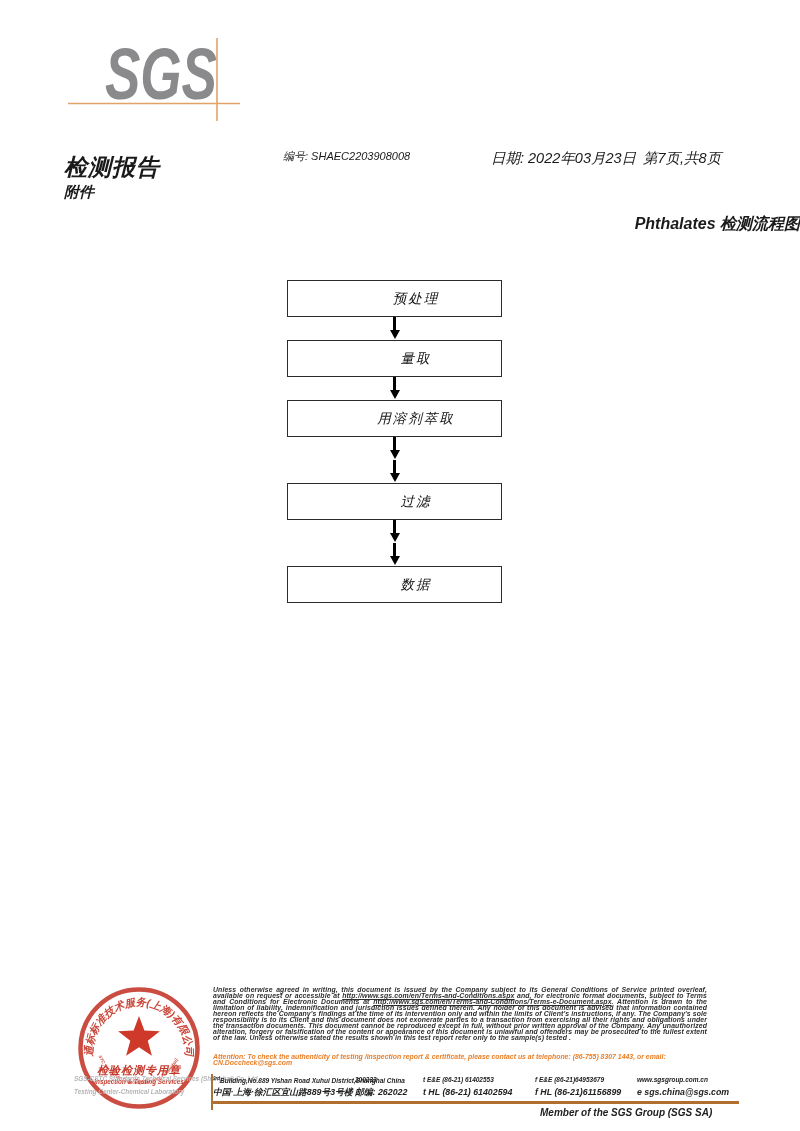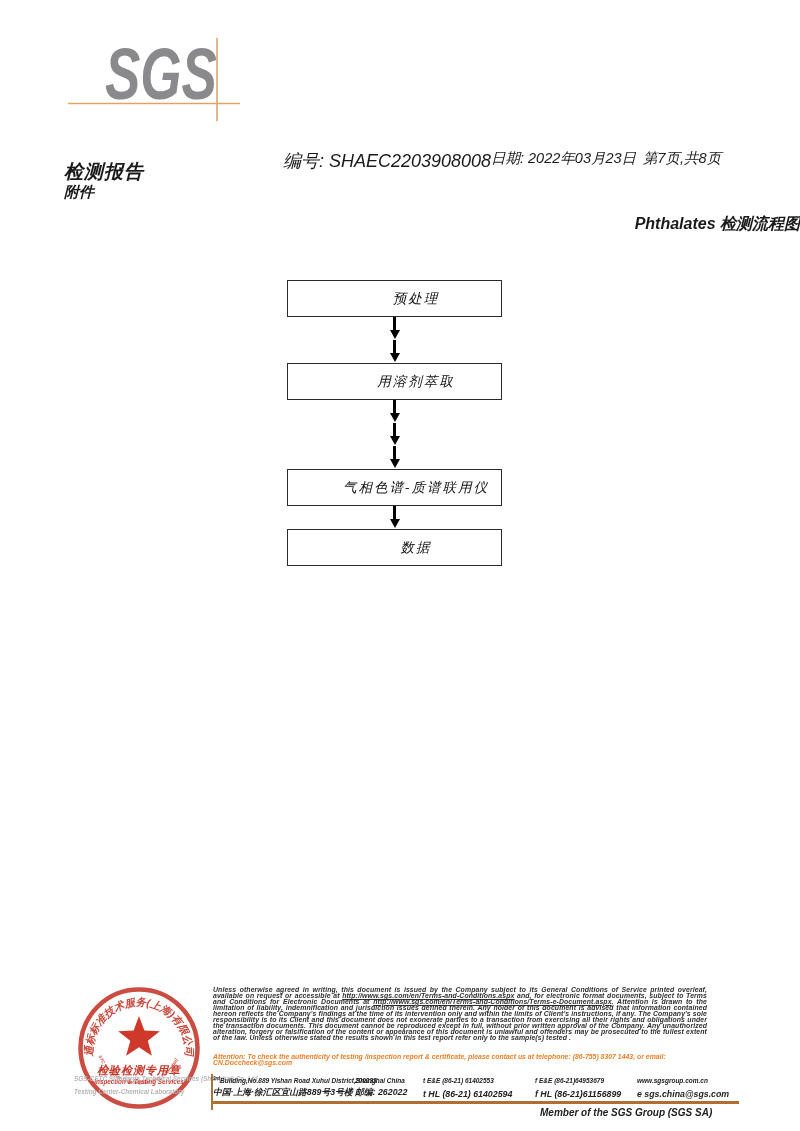--- a/index.html
+++ b/index.html
@@ -8,22 +8,22 @@
     width:800px;height:1131px;
     background:#ffffff;
     font-family:"Liberation Sans","DejaVu Sans",sans-serif;
     color:#1a1a1a;
     overflow:hidden;
     margin:0 auto;
     font-style:italic;
   }
   
   .logo-svg{position:absolute;left:62px;top:25px;}
-  .report-title{position:absolute;left:64px;top:159px;font-size:19px;font-weight:bold;letter-spacing:1px;}
-  .report-no{position:absolute;left:283px;top:149px;font-size:18px;}
+  .report-title{position:absolute;left:64px;top:152px;font-size:23px;font-weight:bold;letter-spacing:1px;}
+  .report-no{position:absolute;left:283px;top:149px;font-size:11px;}
   .report-date{position:absolute;left:491px;top:149px;font-size:14.5px;}
   .report-page{position:absolute;left:643px;top:149px;font-size:14.5px;}
   .attachment{position:absolute;left:64px;top:183px;font-size:15px;font-weight:bold;}
   .fc-title{position:absolute;left:0;top:214px;width:800px;text-align:right;font-size:16px;font-weight:bold;}
   
   .fc{position:absolute;left:287px;top:280px;width:215px;display:flex;flex-direction:column;align-items:center;}
   .fc-box{
     box-sizing:border-box;width:215px;height:37px;
     border:1px solid #2b2b2b;background:#fff;
     display:flex;align-items:center;justify-content:center;
@@ -42,21 +42,21 @@
     position:absolute;left:213px;top:987px;width:494px;
     font-size:6.9px;line-height:5.95px;text-align:justify;
     color:#2e2e2e;font-weight:600;letter-spacing:0.1px;
   }
   .disclaimer .u{text-decoration:underline;}
   .attention{
     position:absolute;left:213px;top:1054px;width:494px;
     font-size:6.9px;line-height:6.4px;
     color:#e87f28;font-weight:700;
   }
-  .addr{position:absolute;left:213px;width:540px;display:flex;align-items:flex-end;color:#222;font-weight:600;white-space:nowrap;}
+  .addr{position:absolute;left:213px;width:540px;display:flex;align-items:flex-start;color:#222;font-weight:600;white-space:nowrap;}
   .addr-r1{top:1076px;font-size:6.5px;}
   .addr-r2{top:1087px;font-size:8.8px;}
   .addr .c1{width:142px;}
   .addr .c2{width:68px;}
   .addr .c3{width:100px;}
   .addr .c4{width:102px;padding-left:12px;}
   .addr .c5{flex:1;}
   .addr-r2 .c1,.addr-r2 .c2{font-size:8.8px;}
   .addr sup{font-size:4.5px;vertical-align:super;}
   .v-divider{position:absolute;left:211px;top:1074px;width:1.5px;height:36px;background:#a8743c;}
@@ -83,41 +83,44 @@
   <div class="fc-title">Phthalates 检测流程图</div>
 
   <div class="fc">
     <div class="fc-box">
         <span>预处理</span>
       </div>
     <div class="fc-arrow">
         <div class="stem"></div>
         <div class="head"></div>
       </div>
+    <div class="fc-box">
+        <span>量取</span>
+      </div>
     <div class="fc-arrow">
         <div class="stem"></div>
         <div class="head"></div>
       </div>
     <div class="fc-box">
         <span>用溶剂萃取</span>
       </div>
     <div class="fc-arrow">
         <div class="stem"></div>
         <div class="head"></div>
       </div>
     <div class="fc-arrow">
         <div class="stem"></div>
         <div class="head"></div>
       </div>
+    <div class="fc-box">
+        <span>过滤</span>
+      </div>
     <div class="fc-arrow">
         <div class="stem"></div>
         <div class="head"></div>
-      </div>
-    <div class="fc-box">
-        <span>气相色谱-质谱联用仪</span>
       </div>
     <div class="fc-arrow">
         <div class="stem"></div>
         <div class="head"></div>
       </div>
     <div class="fc-box">
         <span>数据</span>
       </div>
   </div>
 

